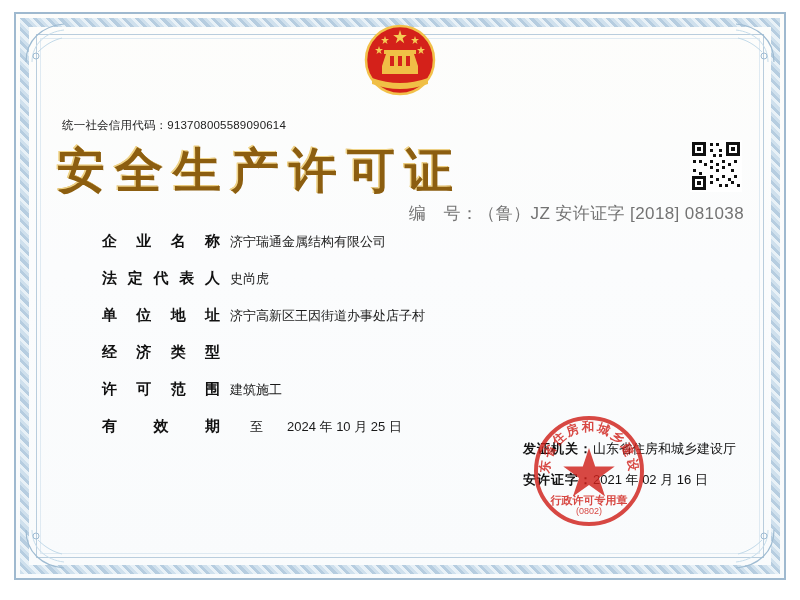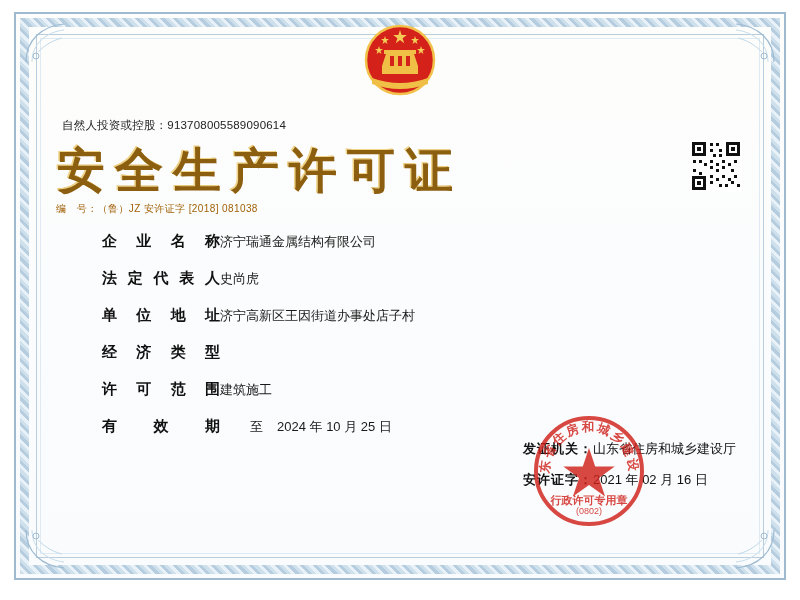--- a/index.html
+++ b/index.html
@@ -140,23 +140,23 @@
     top: 34px;
     width: 52px;
     height: 52px;
   }
 
   .serial {
     position: absolute;
     left: 0;
     right: 0;
     top: 96px;
-    text-align: left;
-    font-size: 10px;
-    color: #a16207;
+    text-align: right;
+    font-size: 17px;
+    color: #737373;
     letter-spacing: 0.4px;
   }
 
   .fields {
     position: absolute;
     left: 46px;
     right: 0;
     top: 126px;
   }
   .field-row {
@@ -172,20 +172,21 @@
     color: #111;
     font-weight: bold;
     display: flex;
     justify-content: space-between;
     letter-spacing: 0px;
   }
   .field-label span { display: inline-block; }
   .field-value {
     font-size: 13px;
     color: #1a1a1a;
+    padding-left: 10px;
     white-space: nowrap;
   }
 
   .validity-to {
     display: inline-block;
     padding: 0 14px 0 30px;
     font-size: 13px;
     color: #1a1a1a;
   }
 
@@ -285,21 +286,21 @@
       <polygon points="33,22 34,25 37,25 34.5,27 35.5,30 33,28.2 30.5,30 31.5,27 29,25 32,25" fill="#f5cc55"></polygon>
       <polygon points="63,22 64,25 67,25 64.5,27 65.5,30 63,28.2 60.5,30 61.5,27 59,25 62,25" fill="#f5cc55"></polygon>
       <polygon points="27,32 28,35 31,35 28.5,37 29.5,40 27,38.2 24.5,40 25.5,37 23,35 26,35" fill="#f5cc55"></polygon>
       <polygon points="69,32 70,35 73,35 70.5,37 71.5,40 69,38.2 66.5,40 67.5,37 65,35 68,35" fill="#f5cc55"></polygon>
     </svg>
   </div>
 
   <div class="content">
 
     <div class="credit-code">
-      <span>自然人投资或控股：</span><span>913708005589090614</span>
+      <span>统一社会信用代码：</span><span>913708005589090614</span>
     </div>
 
     <div class="title">安全生产许可证</div>
 
     <div class="qr">
       <svg width="52" height="52" viewBox="0 0 52 52">
         <rect width="52" height="52" fill="#ffffff"></rect>
         <g fill="#111">
           <rect x="2" y="2" width="14" height="14"></rect>
           <rect x="36" y="2" width="14" height="14"></rect>

